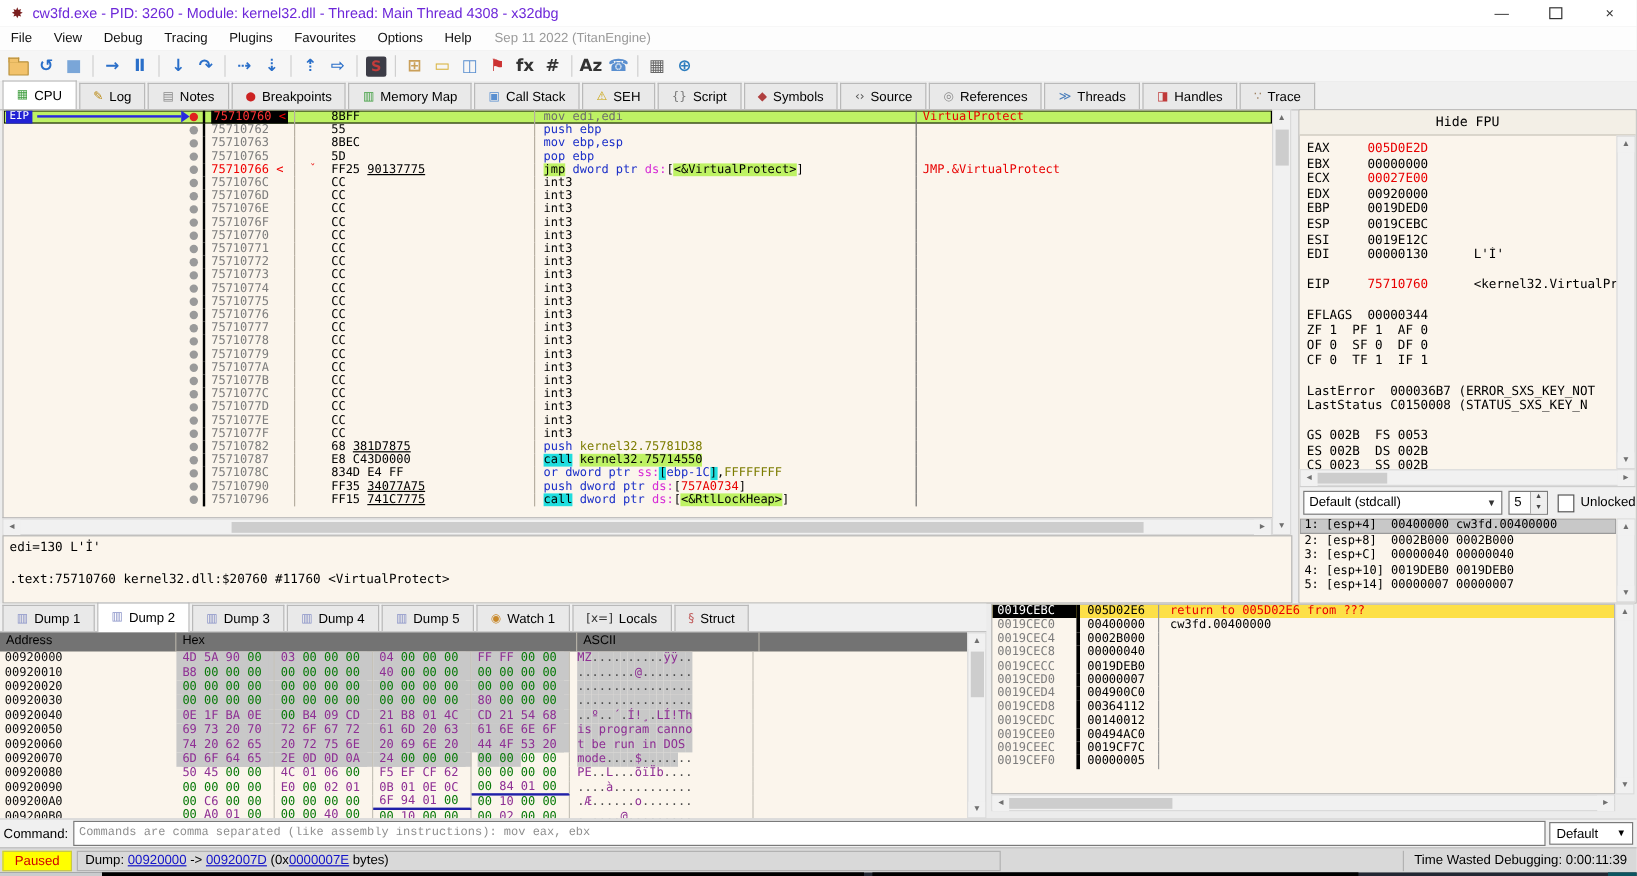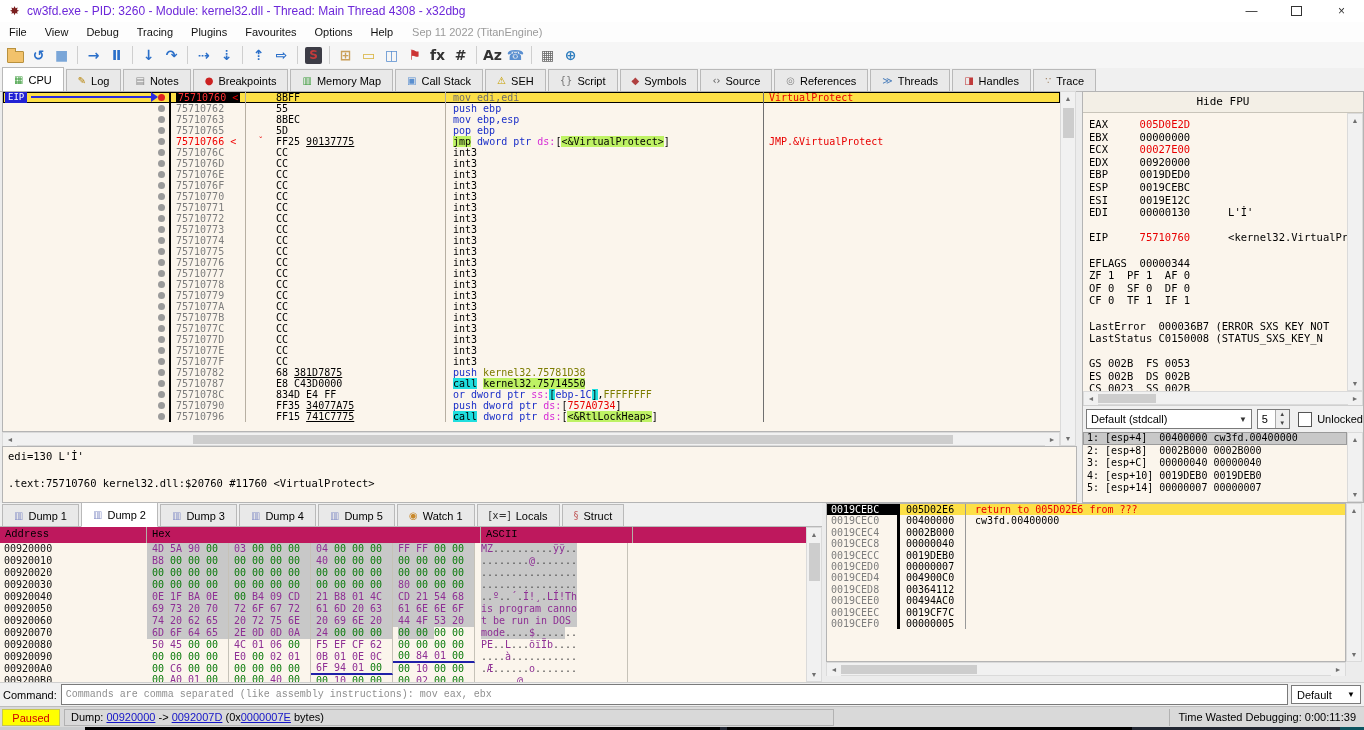--- a/index.html
+++ b/index.html
@@ -31,21 +31,21 @@
   #tabbar{position:absolute;left:0;top:68px;width:1364px;height:23px;background:#f0f0f0;
           display:flex;align-items:flex-end;border-bottom:1px solid #b9b9b9;padding-left:2px}
   .tab{display:flex;align-items:center;height:21px;padding:0 11px;border:1px solid #b9b9b9;border-bottom:none;
        background:#e9e9e9;margin-right:2px;white-space:nowrap}
   .tab.active{background:#ffffff;height:23px;margin-bottom:-1px;border-bottom:1px solid #fff}
   .tab .tic{margin-right:5px;font-size:10px;line-height:10px;font-family:"DejaVu Sans",sans-serif}
   
   #disasm{position:absolute;left:2px;top:91px;width:1058px;height:341px;background:#fbf5ec;
           border:1px solid #b4b4b4;border-right:none;box-sizing:border-box;overflow:hidden}
   .da-row{display:flex;height:11px;line-height:11px;font-size:10px;white-space:pre;font-family:"DejaVu Sans Mono",monospace}
-  .da-row.sel{background:#fde047;box-shadow:inset 0 0 0 1px #000}
+  .da-row.sel{background:#bef264;box-shadow:inset 0 0 0 1px #000}
   .da-gutter{width:166px;display:flex;align-items:center;justify-content:flex-end;flex:none}
   .dot{width:7px;height:7px;border-radius:50%;background:#9a9a9a;margin-right:4px}
   .dot.red{background:#e02020}
   .da-addr{width:76px;flex:none;border-left:2px solid #000;padding-left:5px;box-sizing:border-box;color:#7d7d7d}
   .a-red{color:#f00000}
   .a-eip{background:#000;color:#ff3434;padding:0 2px}
   .sfx{color:#f00000}
   .da-bytes{width:200px;flex:none;border-left:1px solid #b7afa2;padding-left:30px;box-sizing:border-box;position:relative;color:#000}
   .jmark{position:absolute;left:12px;top:0;color:#e80000;font-size:9px}
   .ub{text-decoration:underline}
@@ -89,22 +89,22 @@
   .spin-btns span{flex:1;font-size:6px;line-height:8px;text-align:center;color:#444;background:#eee}
   #cc-check{width:13px;height:13px;background:#fff;border:1px solid #555;margin-left:8px}
   #cc-lock{margin-left:5px}
   #argslist{position:absolute;left:0;top:340px;width:264px;height:70px;background:#fbf5ec;overflow:hidden;
             font-family:"DejaVu Sans Mono",monospace;font-size:10px}
   .arg-row{height:12.6px;line-height:12.6px;white-space:pre;padding-left:4px}
   .arg-row.sel{background:#c8c8c8;box-shadow:inset 0 0 0 1px #9a9a9a}
   
   #dumptabs{position:absolute;left:0;top:503px;width:822px;height:24px;background:#f0f0f0;
             display:flex;align-items:flex-end;border-bottom:1px solid #b9b9b9;padding-left:2px;box-sizing:border-box}
-  #dumpheader{position:absolute;left:0;top:527px;width:806px;height:16px;background:#be185d;
-              border-bottom:1px solid #b4b0a6;display:flex;font-family:Liberation Mono, monospace;font-size:10.5px}
+  #dumpheader{position:absolute;left:0;top:527px;width:806px;height:16px;background:#737373;
+              border-bottom:1px solid #b4b0a6;display:flex;font-family:Liberation Sans, sans-serif;font-size:10.5px}
   .dh-cell{border-right:1px solid #b4b0a6;box-sizing:border-box;line-height:15px;padding-left:5px}
   #dumprows{position:absolute;left:0;top:543px;width:806px;height:139px;background:#fbf5ec;overflow:hidden;
             font-family:"DejaVu Sans Mono",monospace;font-size:10px}
   .hx-row{display:flex;height:12px;line-height:12px;align-items:stretch}
   .hx-addr{width:147px;flex:none;padding-left:4px;box-sizing:border-box;color:#101010}
   .hx-group{display:flex;padding:0 4px 0 5px;border-right:1px solid #c6c2b8;align-items:center;flex:none}
   .hx-group.gsel{background:#c8c8c8}
   .hx-group.ul-b{border-bottom:2px solid #2020a8}
   .hx-group.ul-g{border-bottom:2px solid #1e8a1e}
   .hx-b{width:18px;display:inline-block}
@@ -967,20 +967,21 @@
 <div id="stackpane">
     <div id="stackrows">
       <div class="st-row sel"><span class="st-addr sel">0019CEBC</span><span class="st-val">005D02E6</span><span class="st-com red">return to 005D02E6 from ???</span></div>
       <div class="st-row"><span class="st-addr">0019CEC0</span><span class="st-val">00400000</span><span class="st-com">cw3fd.00400000</span></div>
       <div class="st-row"><span class="st-addr">0019CEC4</span><span class="st-val">0002B000</span><span class="st-com"></span></div>
       <div class="st-row"><span class="st-addr">0019CEC8</span><span class="st-val">00000040</span><span class="st-com"></span></div>
       <div class="st-row"><span class="st-addr">0019CECC</span><span class="st-val">0019DEB0</span><span class="st-com"></span></div>
       <div class="st-row"><span class="st-addr">0019CED0</span><span class="st-val">00000007</span><span class="st-com"></span></div>
       <div class="st-row"><span class="st-addr">0019CED4</span><span class="st-val">004900C0</span><span class="st-com"></span></div>
       <div class="st-row"><span class="st-addr">0019CED8</span><span class="st-val">00364112</span><span class="st-com"></span></div>
+      <div class="st-row"><span class="st-addr">0019CEDC</span><span class="st-val">00140012</span><span class="st-com"></span></div>
       <div class="st-row"><span class="st-addr">0019CEE0</span><span class="st-val">00494AC0</span><span class="st-com"></span></div>
       <div class="st-row"><span class="st-addr">0019CEEC</span><span class="st-val">0019CF7C</span><span class="st-com"></span></div>
       <div class="st-row"><span class="st-addr">0019CEF0</span><span class="st-val">00000005</span><span class="st-com"></span></div>
     </div>
   </div>
 <div class="vscroll" style="left:1346px;top:503px;height:159px">
   <span class="sb-b" style="top:0">▲</span>
   <span class="sb-b" style="bottom:0">▼</span>
 </div>
 <div class="hscroll" style="left:826px;top:662px;width:520px">

